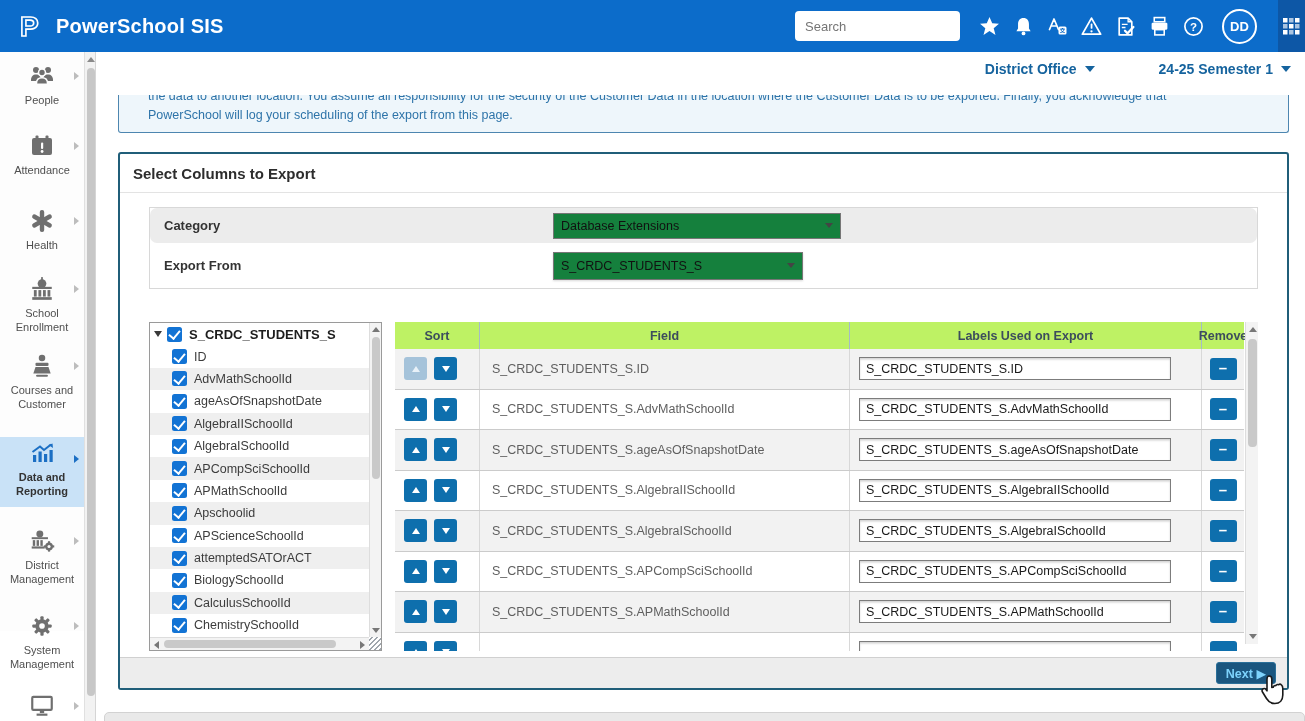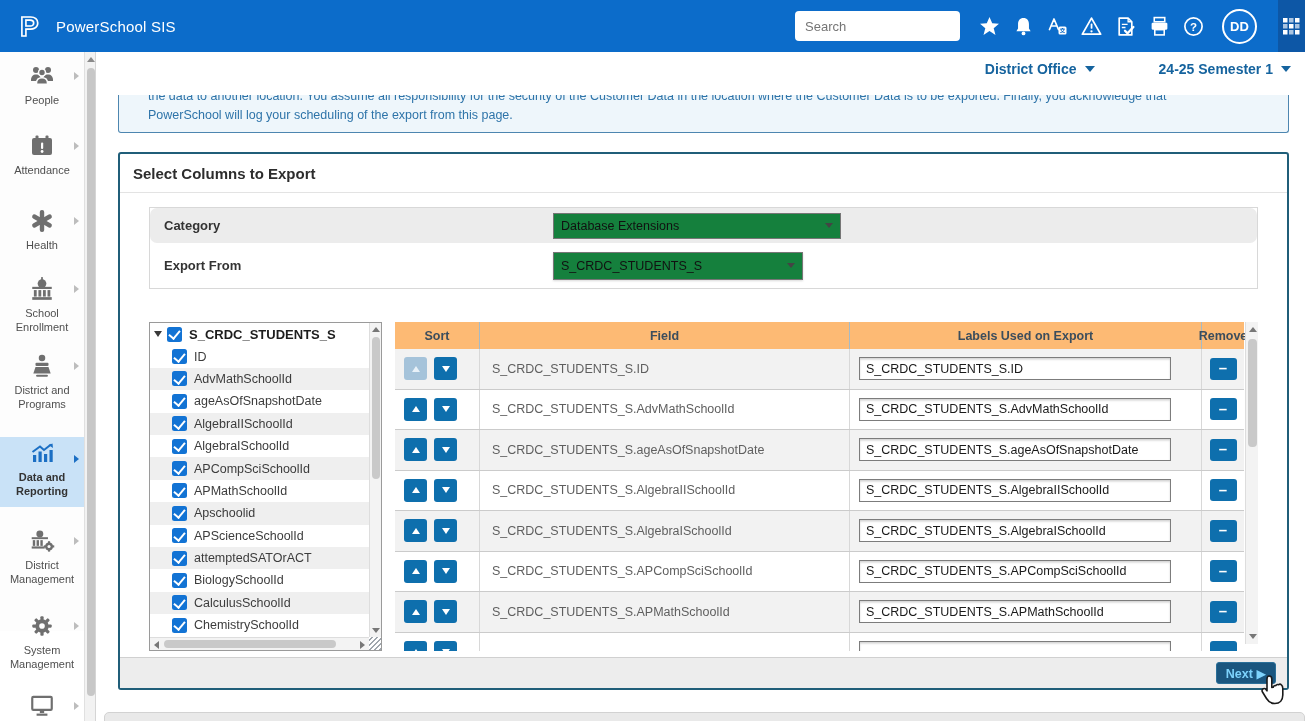--- a/index.html
+++ b/index.html
@@ -2,21 +2,21 @@
 <html><head>
 <meta charset="utf-8">
 <style>
   * { box-sizing: border-box; margin: 0; padding: 0; }
   html,body { width:1305px; height:721px; overflow:hidden; font-family:"Liberation Sans","DejaVu Sans",sans-serif; background:#fff; }
 
   
   .topbar { position:absolute; left:0; top:0; width:1305px; height:52px; background:#0c6cca; display:flex; align-items:center; z-index:50; }
   .logo-wrap { display:flex; align-items:center; margin-left:16px; }
   .logo-p { width:30px; height:34px; }
-  .app-title { color:#fff; font-size:15px; font-weight:normal; margin-left:10px; letter-spacing:.2px;text-align:right; }
+  .app-title { color:#fff; font-size:20px; font-weight:bold; margin-left:10px; letter-spacing:.2px;text-align:right; }
   .search-box { position:absolute; left:795px; top:11px; width:165px; height:30px; background:#fff; border-radius:4px; display:flex; align-items:center; }
   .search-box input { flex:1; border:none; outline:none; background:transparent; font-size:13px; color:#444; padding:0 4px 0 10px; font-family:inherit; }
   .search-box .mag { width:20px; height:20px; margin-right:6px; }
   .top-icons { position:absolute; left:972px; top:0; height:52px; display:flex; align-items:center; }
   .tico { width:34px; height:36px; display:flex; align-items:center; justify-content:center; cursor:pointer; }
   .tico svg { width:21px; height:21px; }
   .avatar { width:35px; height:35px; border-radius:50%; background:#1273d4; border:2px solid #fff; box-shadow:0 0 0 2px #0c6cca; color:#fff; font-size:13px; font-weight:bold; display:flex; align-items:center; justify-content:center; margin-left:12px; cursor:pointer; }
   .apps-block { position:absolute; right:0; top:0; width:27px; height:52px; background:#0d57a6; display:flex; align-items:center; justify-content:center; cursor:pointer; }
 
   
@@ -75,21 +75,21 @@
   .tree-hscroll { position:absolute; left:0; bottom:0; right:12px; height:13px; background:#f3f3f3; border-top:1px solid #ddd; }
   .tree-hscroll .a-l { position:absolute; left:4px; top:2.5px; border-top:4px solid transparent; border-bottom:4px solid transparent; border-right:5px solid #777; }
   .tree-hscroll .a-r { position:absolute; right:4px; top:2.5px; border-top:4px solid transparent; border-bottom:4px solid transparent; border-left:5px solid #777; }
   .tree-hscroll .thumb { position:absolute; left:14px; top:2px; height:8px; width:172px; background:#c9c9c9; border-radius:4px; }
   .tree-grip { position:absolute; right:0; bottom:0; width:12px; height:13px; background:
      repeating-linear-gradient(135deg, transparent 0 2px, #9fa6ad 2px 3.5px); }
 
   
   .table-wrap { position:relative; flex:1; margin-left:13px; height:329px; overflow:hidden; }
   .grid { position:absolute; left:0; top:0; right:14px; }
-  .g-head { display:flex; height:27px; background:#fdba74; }
+  .g-head { display:flex; height:27px; background:#bef264; }
   .g-head .hc { display:flex; align-items:center; justify-content:center; font-size:12.5px; font-weight:bold; color:#3c4d5c; border-right:1px solid #a4bac7; }
   .g-head .hc:last-child { border-right:none; }
   .g-row { display:flex; height:40.5px; border-bottom:1px solid #cbcbcb; background:#fff; }
   .g-row.stripe { background:#f2f2f2; }
   .c-sort { width:85px; display:flex; align-items:center; gap:7px; padding-left:9px; border-right:1px solid #d8d8d8; }
   .c-field { flex:1; display:flex; align-items:center; padding-left:12px; font-size:12.5px; color:#5f5f5f; border-right:1px solid #d8d8d8; white-space:nowrap; overflow:hidden; }
   .c-label { width:352px; display:flex; align-items:center; padding-left:9px; border-right:1px solid #d8d8d8; }
   .c-label input { width:312px; height:23px; border:1px solid #7c7c7c; box-shadow:inset 0 1.5px 2px rgba(0,0,0,.18); font-size:12.5px; color:#1a1a1a; padding:0 6px; font-family:"Liberation Sans","DejaVu Sans",sans-serif; background:#fff; }
   .c-remove { width:42px; display:flex; align-items:center; justify-content:center; }
   .sbtn { width:23px; height:23px; border-radius:3px; background:#0e6fad; border:none; display:flex; align-items:center; justify-content:center; cursor:pointer; }
@@ -258,21 +258,21 @@
 
   <div class="side-item si-5">
     <svg viewBox="0 0 24 22">
         <g class="ico-gray">
           <circle cx="12" cy="3.5" r="3"></circle>
           <rect x="6" y="8" width="12" height="3" rx="1"></rect>
           <path d="M6 12 H18 L20 18 H4 Z"></path>
           <rect x="6.5" y="19" width="11" height="2" rx="1"></rect>
         </g>
       </svg>
-    <span class="side-label">District and Programs</span>
+    <span class="side-label">Courses and Customer</span>
     <span class="side-chev"></span>
   </div>
 
   <div class="side-item si-6">
     <svg viewBox="0 0 26 22">
         <g class="ico-blue">
           <rect x="4" y="13" width="3.2" height="7"></rect>
           <rect x="9.5" y="9.5" width="3.2" height="10.5"></rect>
           <rect x="15" y="12" width="3.2" height="8"></rect>
           <rect x="20.5" y="8" width="3.2" height="12"></rect>

